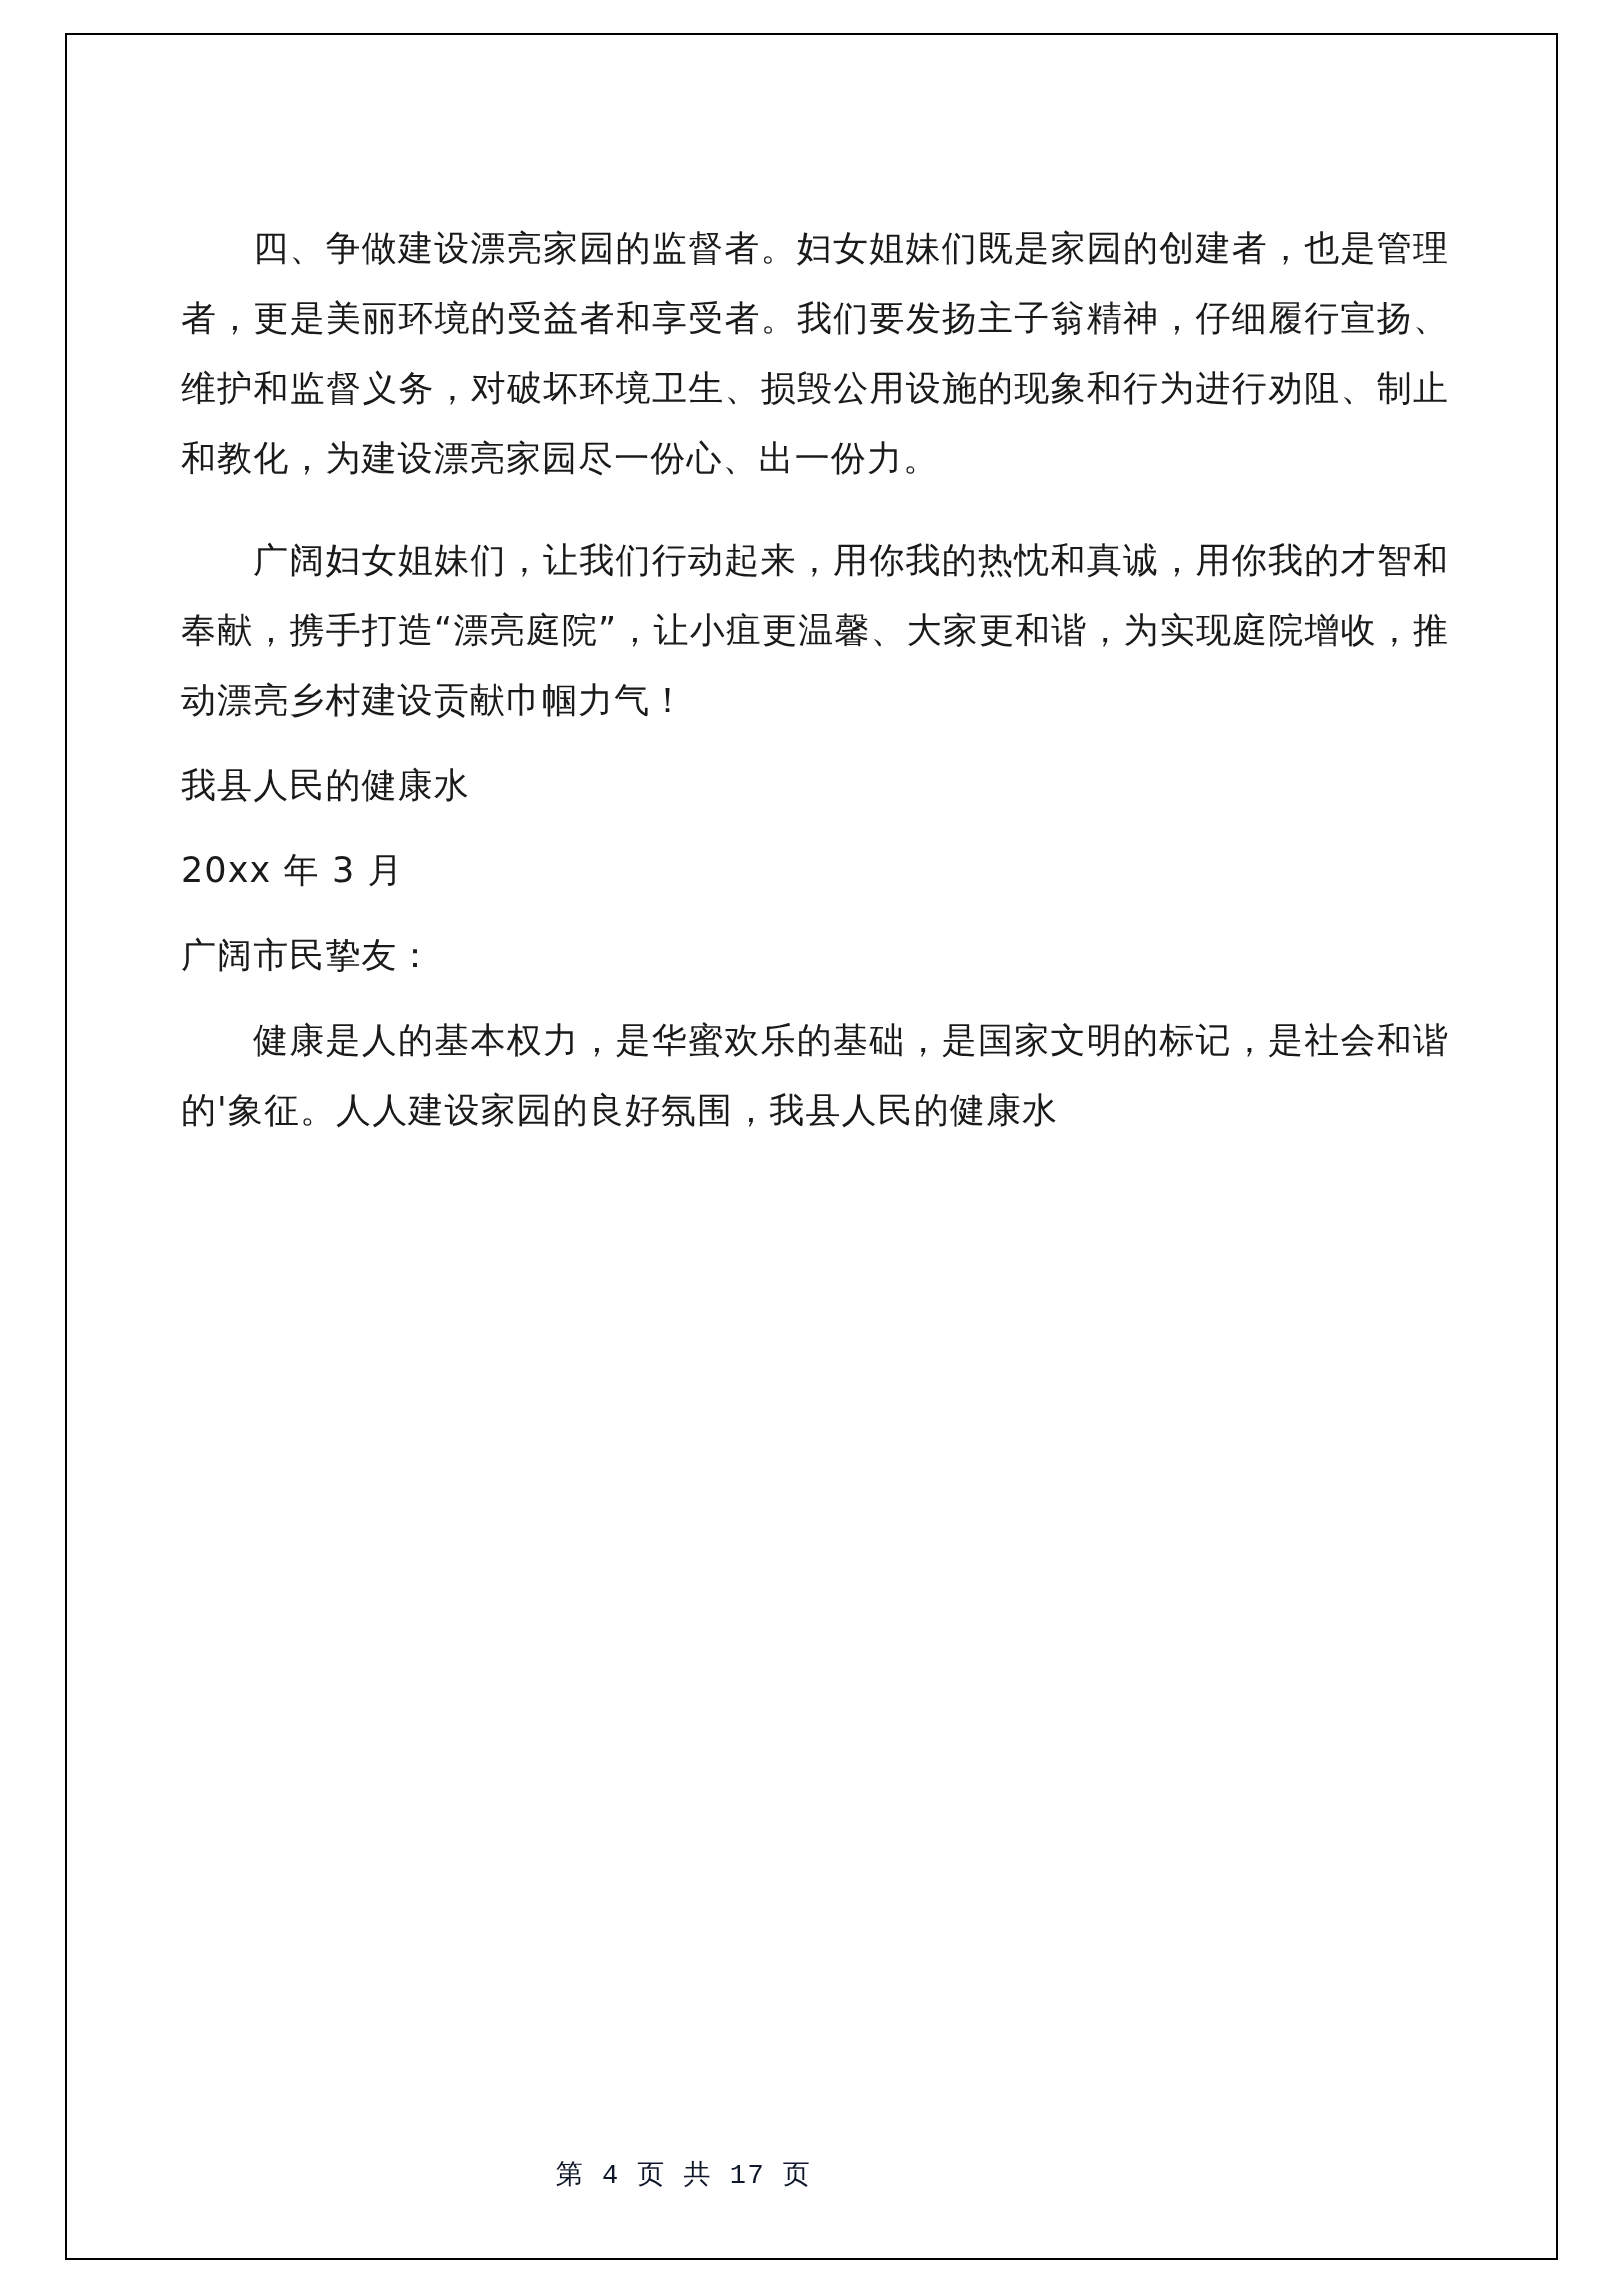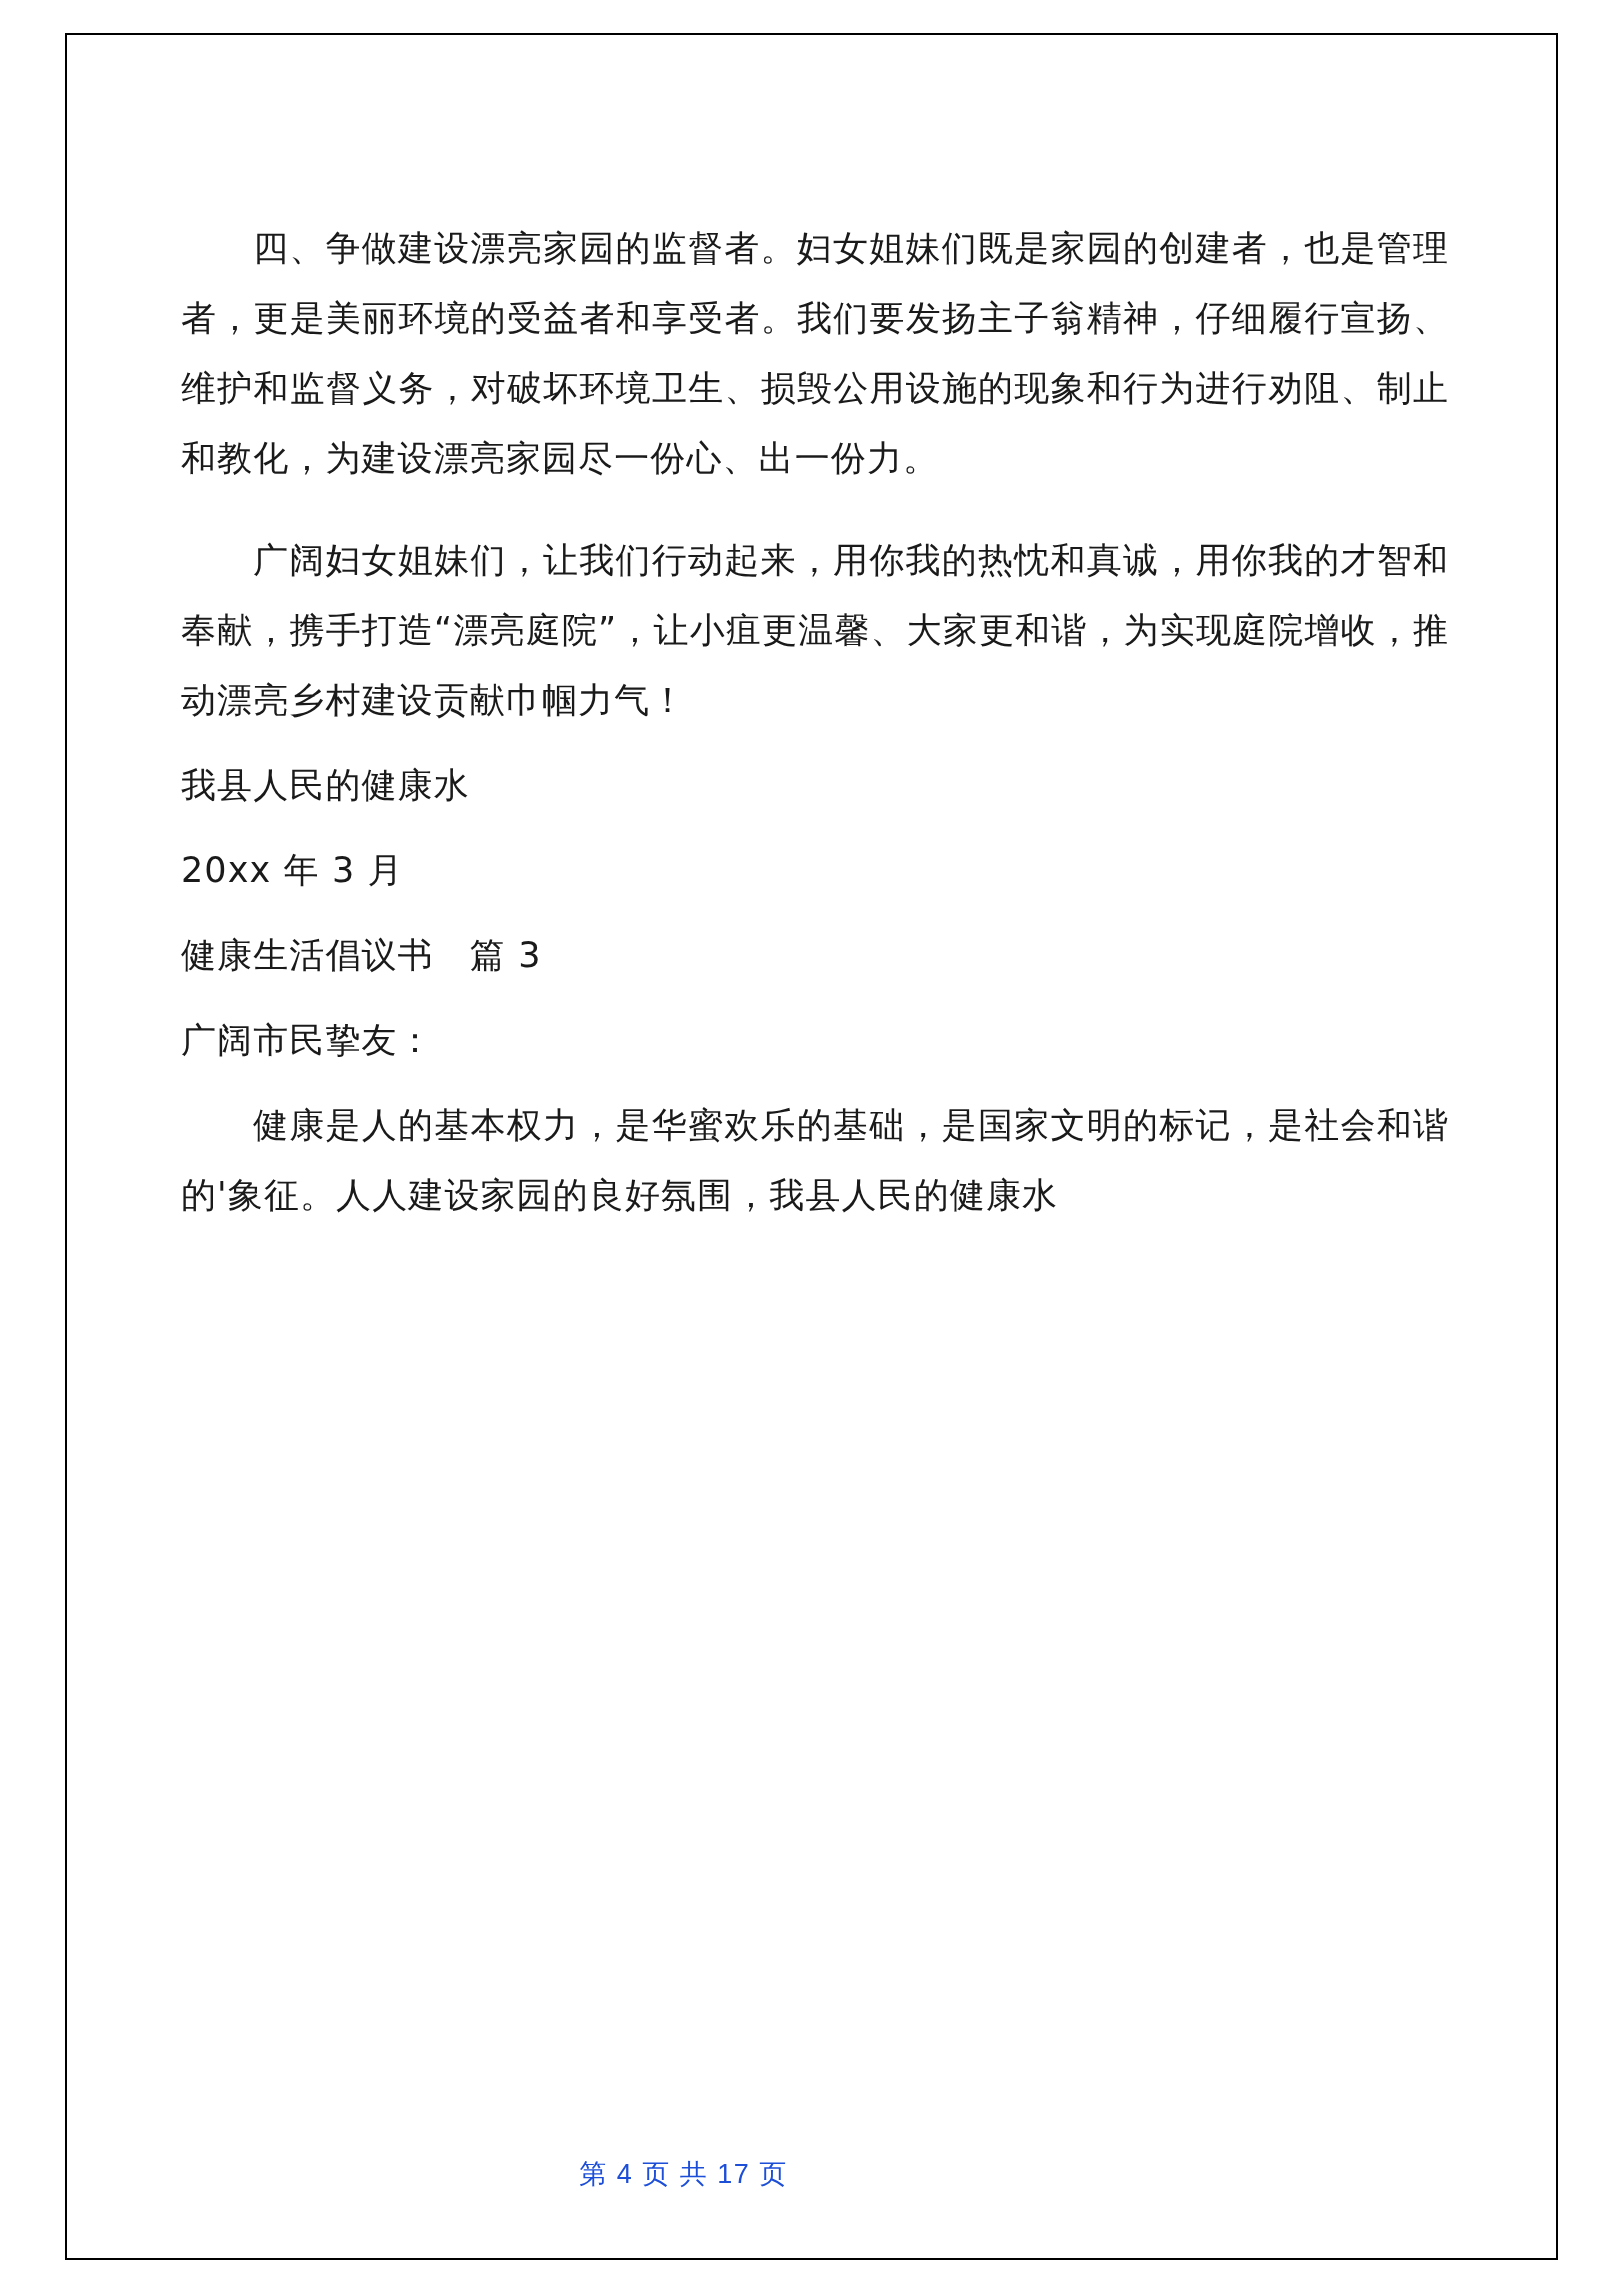--- a/index.html
+++ b/index.html
@@ -53,38 +53,37 @@
   .small-gap {
     margin-top: 15px;
   }
   .footer {
     position: absolute;
     left: 0;
     top: 2156px;
     width: 1367px;
     text-align: center;
     font-size: 27px;
-    color: #1d4ed8;
+    color: #0f172a;
     letter-spacing: 1.5px;
-    font-family: Liberation Sans, sans-serif;
+    font-family: Liberation Mono, monospace;
   }
 </style>
 </head>
 <body>
 
 <div class="page">
 
   <div class="page-border"></div>
 
   <div class="content">
     <p class="para indent gap-before">四、争做建设漂亮家园的监督者。妇女姐妹们既是家园的创建者，也是管理者，更是美丽环境的受益者和享受者。我们要发扬主子翁精神，仔细履行宣扬、维护和监督义务，对破坏环境卫生、损毁公用设施的现象和行为进行劝阻、制止和教化，为建设漂亮家园尽一份心、出一份力。</p>
     <p class="para indent gap-before">广阔妇女姐妹们，让我们行动起来，用你我的热忱和真诚，用你我的才智和奉献，携手打造“漂亮庭院”，让小疽更温馨、大家更和谐，为实现庭院增收，推动漂亮乡村建设贡献巾帼力气！</p>
     <p class="para small-gap">我县人民的健康水</p>
     <p class="para small-gap">20xx 年 3 月</p>
-    <p class="para small-gap">健康生活倡议书　篇 3</p>
     <p class="para small-gap">广阔市民挚友：</p>
     <p class="para indent small-gap">健康是人的基本权力，是华蜜欢乐的基础，是国家文明的标记，是社会和谐的'象征。人人建设家园的良好氛围，我县人民的健康水</p>
   </div>
 
   <div class="footer">第 4 页  共 17 页</div>
 
 </div>
 
 
 </body></html>

